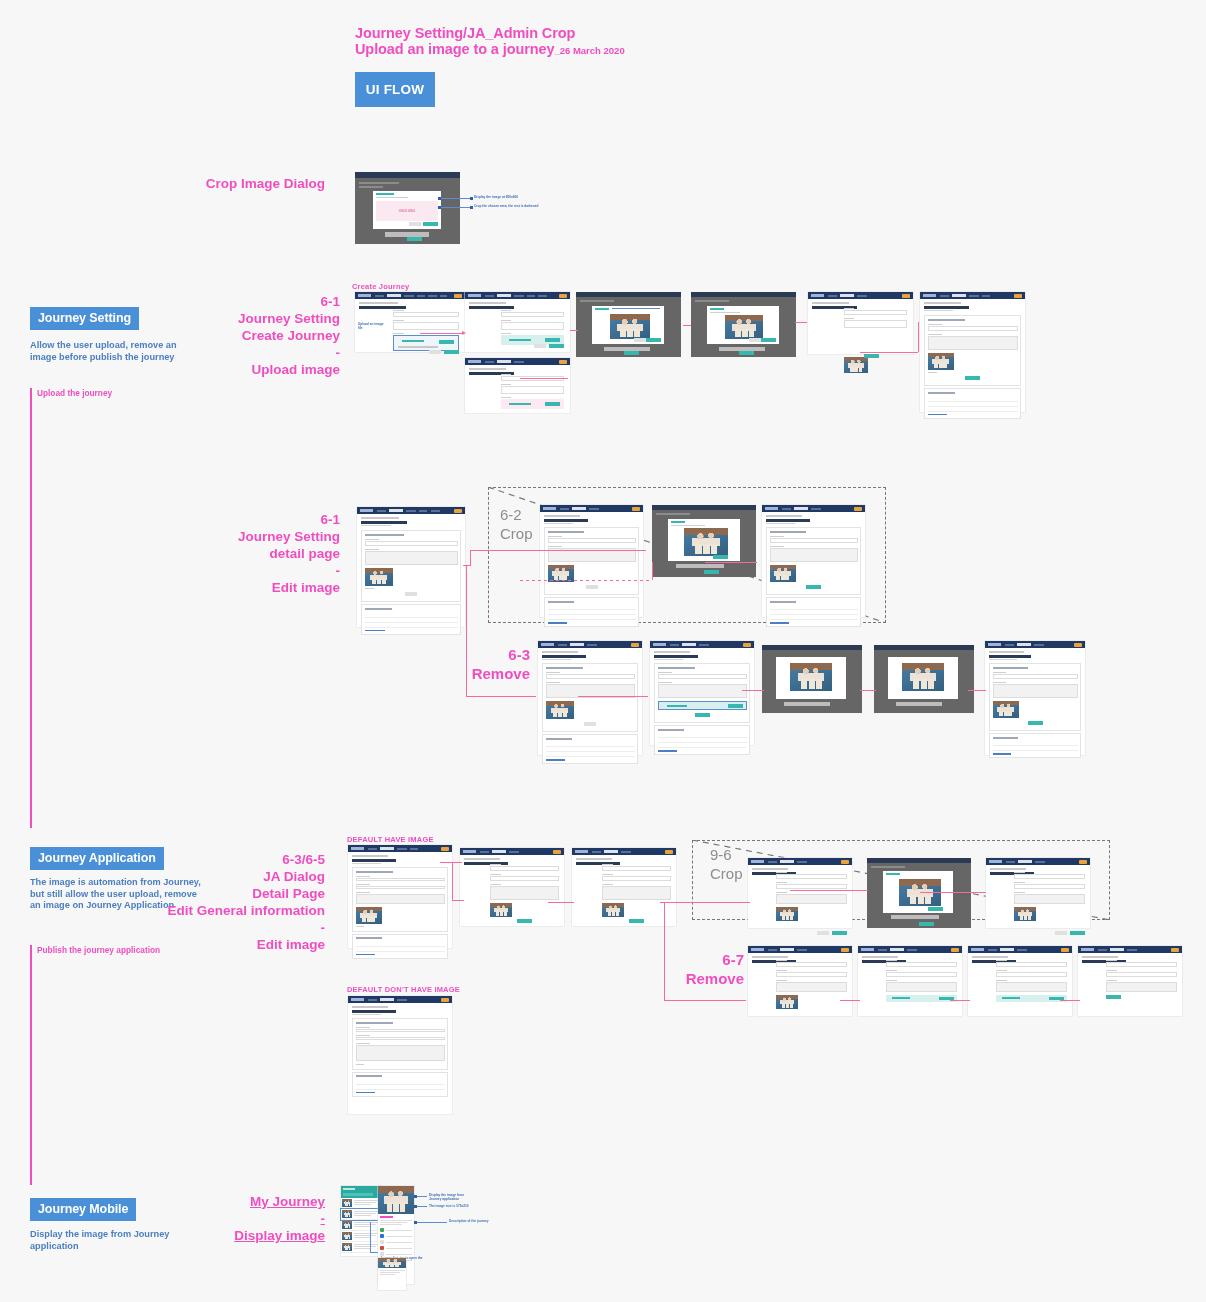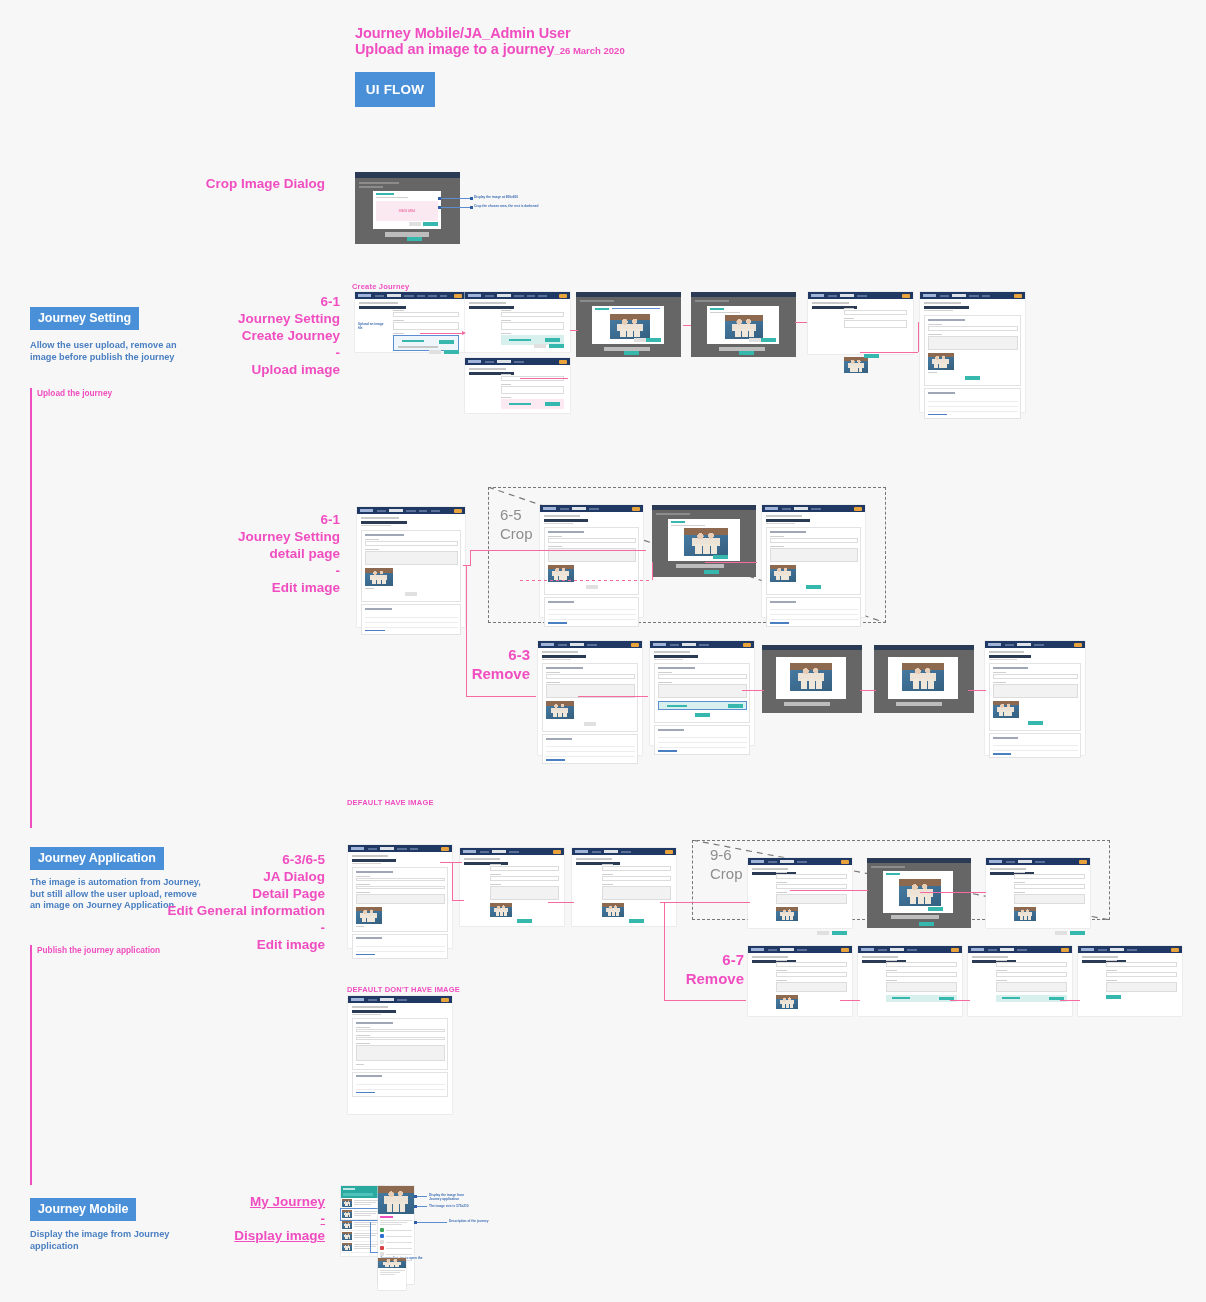--- a/index.html
+++ b/index.html
@@ -117,21 +117,21 @@
   .ph-thumb { width:10px; height:8px; }
   .ph-lines { flex:1; padding-left:1.5px; }
   .ph-lines i { display:block; height:1px; background:#d8d8d8; margin-bottom:1px; }
   .ph-sel { outline:1px solid #5b8dd0; }
   .dot { width:4px; height:4px; border-radius:1px; }
 </style>
 </head>
 <body>
 
 <div class="abs doc-title">
-  <span>Journey Mobile/JA_Admin User</span>
+  <span>Journey Setting/JA_Admin Crop</span>
   <span class="line2">
     <span>Upload an image to a journey</span><span class="doc-date">_26 March 2020</span>
   </span>
 </div>
 <div class="abs ui-flow-btn">UI FLOW</div>
 
 <div class="abs" style="left:205px; top:175px; width:120px; text-align:right;">
   <div class="label-plain">Crop Image Dialog</div>
 </div>
 
@@ -404,21 +404,21 @@
       <div class="lnk"></div>
     </div>
   </div>
 </div>
 
 <div class="abs dash-box" style="left:488px; top:487px; width:398px; height:136px;"></div>
 <svg class="diag" width="398" height="136" style="left:488px; top:487px;">
   <line x1="0" y1="0" x2="398" y2="136" stroke="#777" stroke-width="1.2" stroke-dasharray="6 5"></line>
 </svg>
 <div class="abs grp-tag grp-gray" style="left:500px; top:505px;">
-  <div>6-5</div>
+  <div>6-2</div>
   <div>Crop</div>
 </div>
 
 <div class="screen" style="left:540px; top:505px; width:103px; height:112px;">
   <div class="scr-nav">
       <span class="logo"></span>
       <span class="mi" style="left:20px;width:9px;"></span>
       <span class="mi act" style="left:32px;width:14px;"></span>
       <span class="mi" style="left:49px;width:10px;"></span>
       <span class="usr"></span>
@@ -634,21 +634,21 @@
 
 <div class="abs step-label" style="left:120px; top:851px; width:205px;">
   <div>6-3/6-5</div>
   <div>JA Dialog</div>
   <div>Detail Page</div>
   <div>Edit General information</div>
   <div>-</div>
   <div>Edit image</div>
 </div>
 
-<div class="abs row-cap" style="left:347px; top:798px;">DEFAULT HAVE IMAGE</div>
+<div class="abs row-cap" style="left:347px; top:835px;">DEFAULT HAVE IMAGE</div>
 
 <div class="screen" style="left:348px; top:845px; width:104px; height:103px;">
   <div class="scr-nav">
       <span class="logo"></span>
       <span class="mi" style="left:20px;width:9px;"></span>
       <span class="mi act" style="left:32px;width:14px;"></span>
       <span class="mi" style="left:49px;width:10px;"></span>
       <span class="mi" style="left:62px;width:8px;"></span>
       <span class="usr"></span>
     </div>

